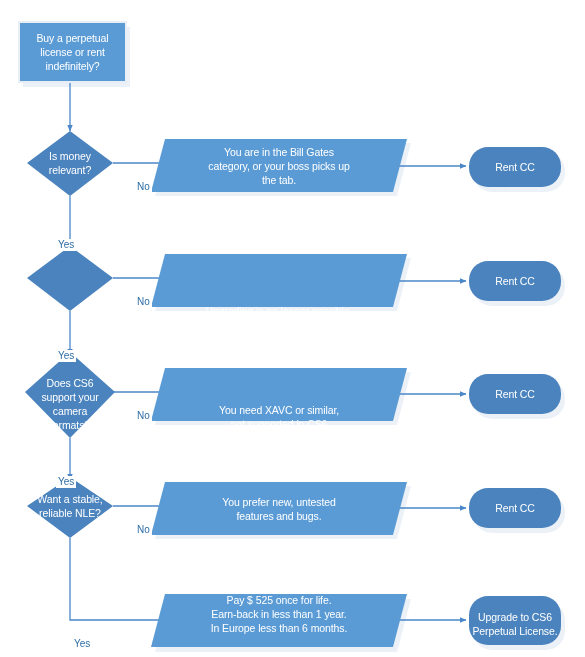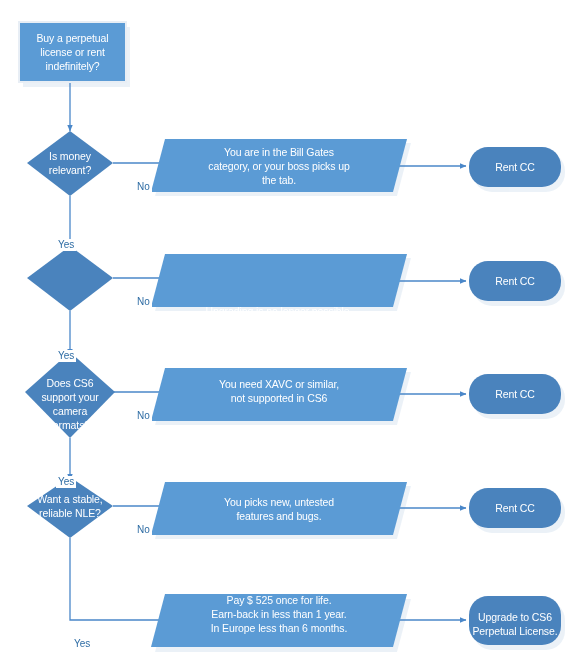--- a/index.html
+++ b/index.html
@@ -128,24 +128,24 @@
 category, or your boss picks up
 the tab.</div>
 
   <div class="shape-text" style="left:16px;top:486px;width:108px;height:40px;">Want a stable,
 reliable NLE?</div>
 
   <div class="shape-text" style="left:165px;top:254px;width:228px;height:53px;margin-top:44px;">Upgrading is no longer possible.
 If you don’t rent, you pay the
 full price.</div>
 
-  <div class="shape-text" style="left:165px;top:358px;width:228px;height:65px;">You need XAVC or similar,
+  <div class="shape-text" style="left:165px;top:384px;width:228px;height:65px;">You need XAVC or similar,
 not supported in CS6</div>
 
-  <div class="shape-text" style="left:165px;top:482px;width:228px;height:53px;">You picks new, untested
+  <div class="shape-text" style="left:165px;top:482px;width:228px;height:53px;">You prefer new, untested
 features and bugs.</div>
 
   <div class="shape-text" style="left:165px;top:594px;width:228px;height:39px;">Pay $ 525 once for life.
 Earn-back in less than 1 year.
 In Europe less than 6 months.</div>
 
   <div class="shape-text" style="left:469px;top:147px;width:92px;height:40px;">Rent CC</div>
 
   <div class="shape-text" style="left:469px;top:261px;width:92px;height:40px;">Rent CC</div>
 

